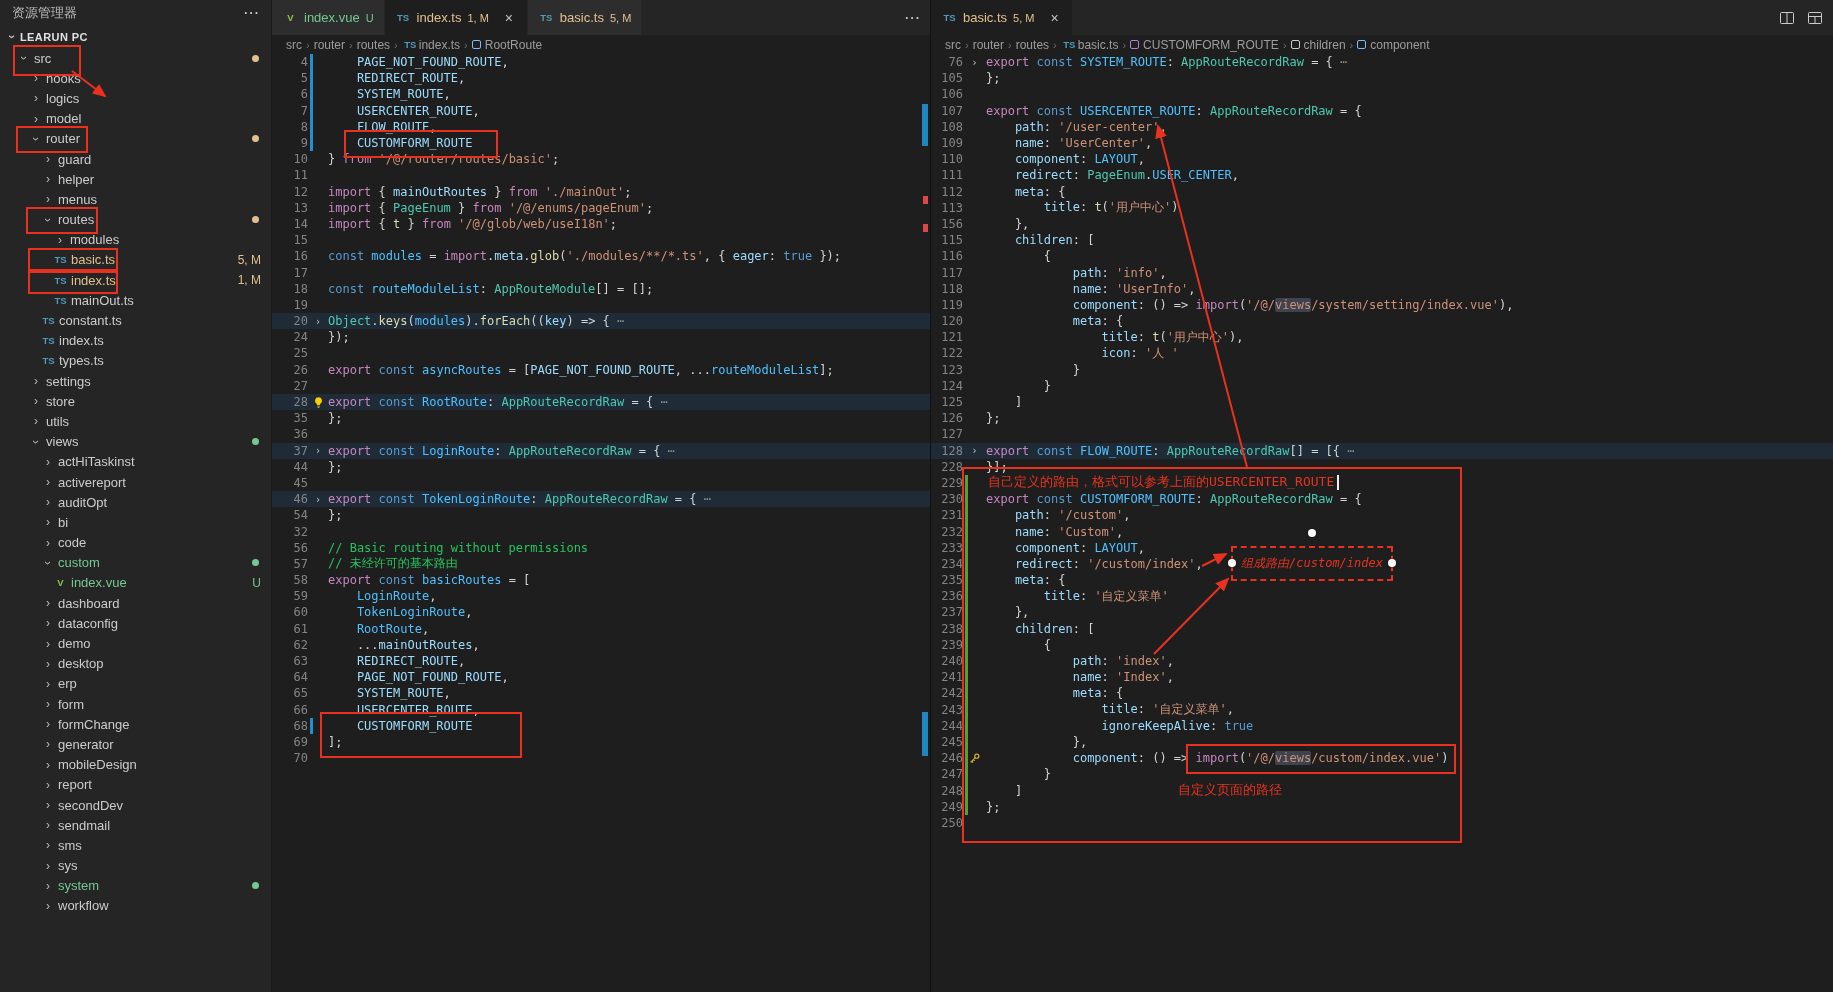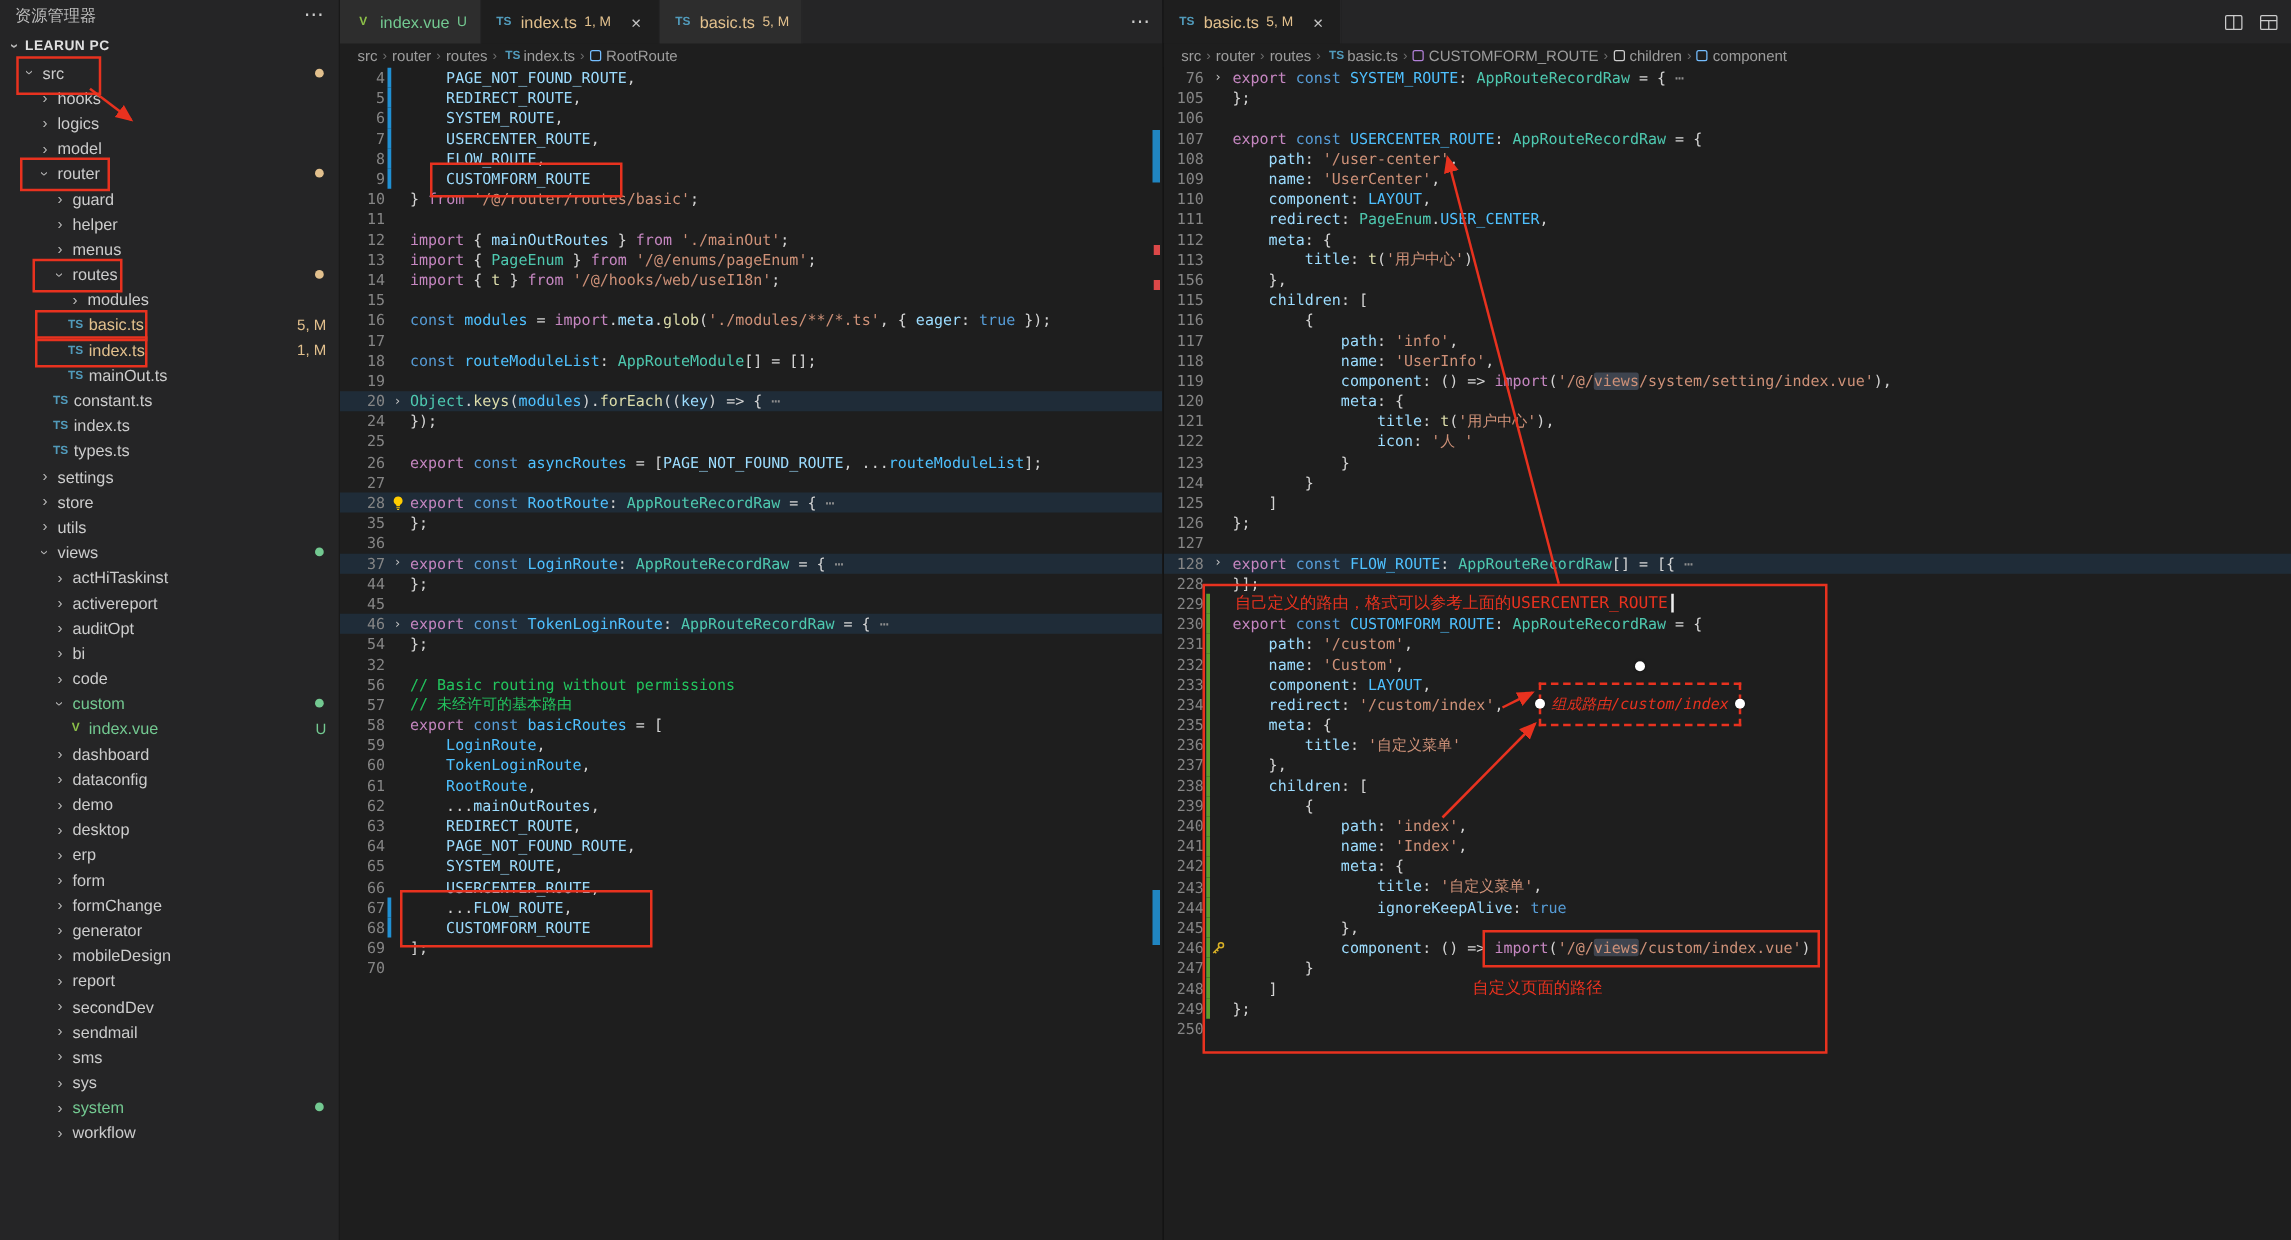--- a/index.html
+++ b/index.html
@@ -391,21 +391,21 @@
             <span class="ctext"><span class="tk-kw">import</span><span class="tk-pun"> { </span><span class="tk-var">mainOutRoutes</span><span class="tk-pun"> } </span><span class="tk-kw">from</span><span class="tk-pun"> </span><span class="tk-str">'./mainOut'</span><span class="tk-pun">;</span></span>
           </div>
           <div class="cline">
             <span class="lnum">13</span>
             <span class="slot"></span>
             <span class="ctext"><span class="tk-kw">import</span><span class="tk-pun"> { </span><span class="tk-type">PageEnum</span><span class="tk-pun"> } </span><span class="tk-kw">from</span><span class="tk-pun"> </span><span class="tk-str">'/@/enums/pageEnum'</span><span class="tk-pun">;</span></span>
           </div>
           <div class="cline">
             <span class="lnum">14</span>
             <span class="slot"></span>
-            <span class="ctext"><span class="tk-kw">import</span><span class="tk-pun"> { </span><span class="tk-fn">t</span><span class="tk-pun"> } </span><span class="tk-kw">from</span><span class="tk-pun"> </span><span class="tk-str">'/@/hooks/web/useI18n'</span><span class="tk-pun">;</span></span>
+            <span class="ctext"><span class="tk-kw">import</span><span class="tk-pun"> { </span><span class="tk-fn">t</span><span class="tk-pun"> } </span><span class="tk-kw">from</span><span class="tk-pun"> </span><span class="tk-str">'/@/glob/web/useI18n'</span><span class="tk-pun">;</span></span>
           </div>
           <div class="cline">
             <span class="lnum">15</span>
             <span class="slot"></span>
             <span class="ctext"></span>
           </div>
           <div class="cline">
             <span class="lnum">16</span>
             <span class="slot"></span>
             <span class="ctext"><span class="tk-decl">const</span><span class="tk-pun"> </span><span class="tk-cvar">modules</span><span class="tk-pun"> = </span><span class="tk-kw">import</span><span class="tk-pun">.</span><span class="tk-var">meta</span><span class="tk-pun">.</span><span class="tk-fn">glob</span><span class="tk-pun">(</span><span class="tk-str">'./modules/**/*.ts'</span><span class="tk-pun">, { </span><span class="tk-var">eager</span><span class="tk-pun">: </span><span class="tk-decl">true</span><span class="tk-pun"> });</span></span>
@@ -555,26 +555,20 @@
           </div>
           <div class="cline">
             <span class="lnum">65</span>
             <span class="slot"></span>
             <span class="ctext"><span class="tk-var">    SYSTEM_ROUTE</span><span class="tk-pun">,</span></span>
           </div>
           <div class="cline">
             <span class="lnum">66</span>
             <span class="slot"></span>
             <span class="ctext"><span class="tk-var">    USERCENTER_ROUTE</span><span class="tk-pun">,</span></span>
-          </div>
-          <div class="cline">
-            <div class="gitbar mod"></div>
-            <span class="lnum">67</span>
-            <span class="slot"></span>
-            <span class="ctext"><span class="tk-pun">    ...</span><span class="tk-var">FLOW_ROUTE</span><span class="tk-pun">,</span></span>
           </div>
           <div class="cline">
             <div class="gitbar mod"></div>
             <span class="lnum">68</span>
             <span class="slot"></span>
             <span class="ctext"><span class="tk-var">    CUSTOMFORM_ROUTE</span></span>
           </div>
           <div class="cline">
             <span class="lnum">69</span>
             <span class="slot"></span>

